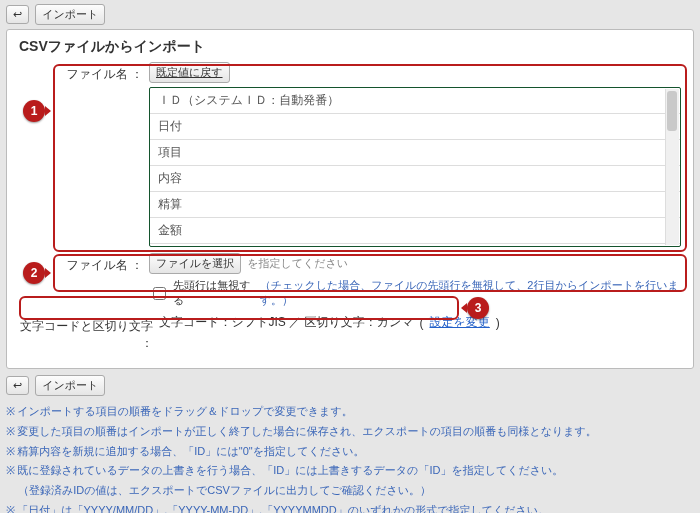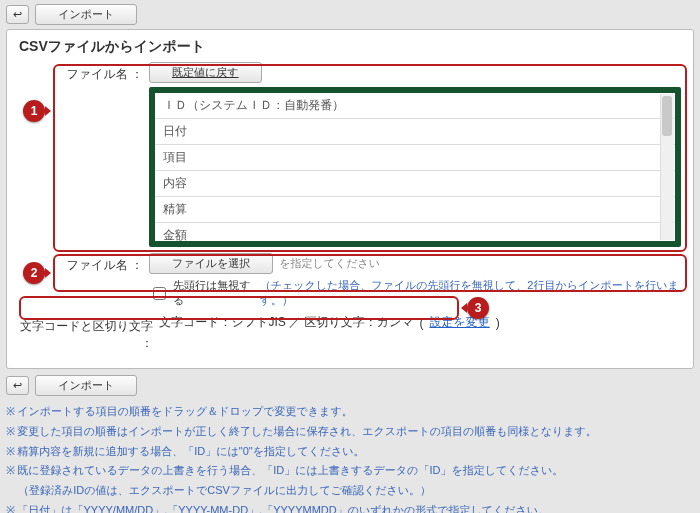--- a/index.html
+++ b/index.html
@@ -1,26 +1,26 @@
 <!DOCTYPE html>
 <html><head>
 <meta charset="utf-8">
 <style>
   * { box-sizing: border-box; }
   html,body { margin:0; padding:0; font-family:"Hiragino Kaku Gothic Pro","Meiryo","MS PGothic",sans-serif; font-size:12px; color:#333; background:#e6e6e6; }
   .page { width:700px; height:513px; background:#e6e6e6; padding:4px 6px; position:relative; }
   .toolbar { display:flex; align-items:center; gap:6px; margin-bottom:4px; }
-  .btn { background:linear-gradient(#fdfdfd,#e5e5e5); border:1px solid #aaa; border-radius:3px; padding:2px 22px; font-size:11px; color:#333; display:inline-flex; align-items:center; cursor:pointer; }
+  .btn { background:linear-gradient(#fdfdfd,#e5e5e5); border:1px solid #aaa; border-radius:3px; padding:2px 6px; font-size:11px; color:#333; display:inline-flex; align-items:center; cursor:pointer; }
   .btn.icon-only { padding:2px 6px; }
   .panel { background:#fff; border:1px solid #bbb; border-radius:3px; padding:8px 12px 10px; }
   .panel-title { font-size:14px; font-weight:bold; margin-bottom:6px; }
   .row { display:flex; align-items:flex-start; margin-bottom:6px; position:relative; }
   .label-col { text-align:right; padding:4px 6px 0 0; color:#333; }
   .content-col { flex:1; }
-  .order-box { border:6px solid #14532d; border-radius:2px; height:160px; overflow-y:auto; position:relative; }
+  .order-box { border:1px solid #14532d; border-radius:2px; height:160px; overflow-y:auto; position:relative; }
   .order-item { border-bottom:1px solid #ddd; padding:4px 8px; color:#555; }
   .order-item:last-child { border-bottom:0; }
   .form-row { display:flex; align-items:center; gap:6px; }
   .file-note { color:#888; font-size:11px; }
   .check-row { display:flex; align-items:center; gap:4px; font-size:11px; margin-top:4px; }
   .check-row .blue { color:#3a66b8; }
   .enc-row { display:flex; align-items:center; gap:6px; font-size:12px; }
   .enc-row .link { color:#2461c9; text-decoration:underline; cursor:pointer; }
   .callout { position:absolute; width:22px; height:22px; border-radius:50%; background:#b91c1c; color:#fff; font-weight:bold; display:flex; align-items:center; justify-content:center; font-size:12px; box-shadow:0 1px 2px rgba(0,0,0,.4); z-index:10; }
   .callout::after { content:""; position:absolute; right:-6px; top:50%; transform:translateY(-50%); border-left:6px solid #b91c1c; border-top:5px solid transparent; border-bottom:5px solid transparent; }

